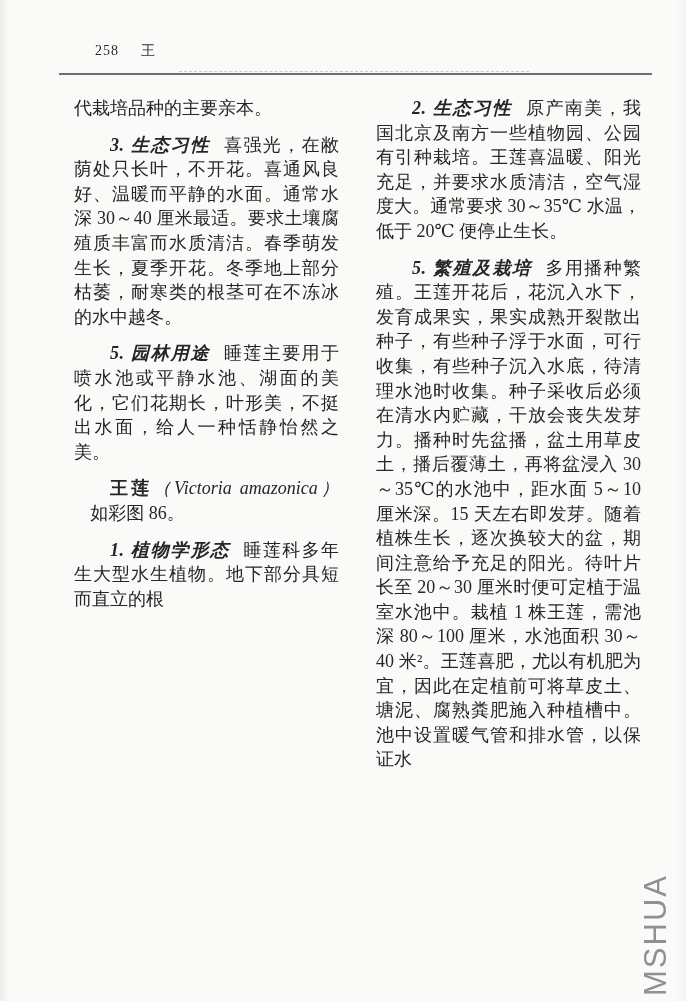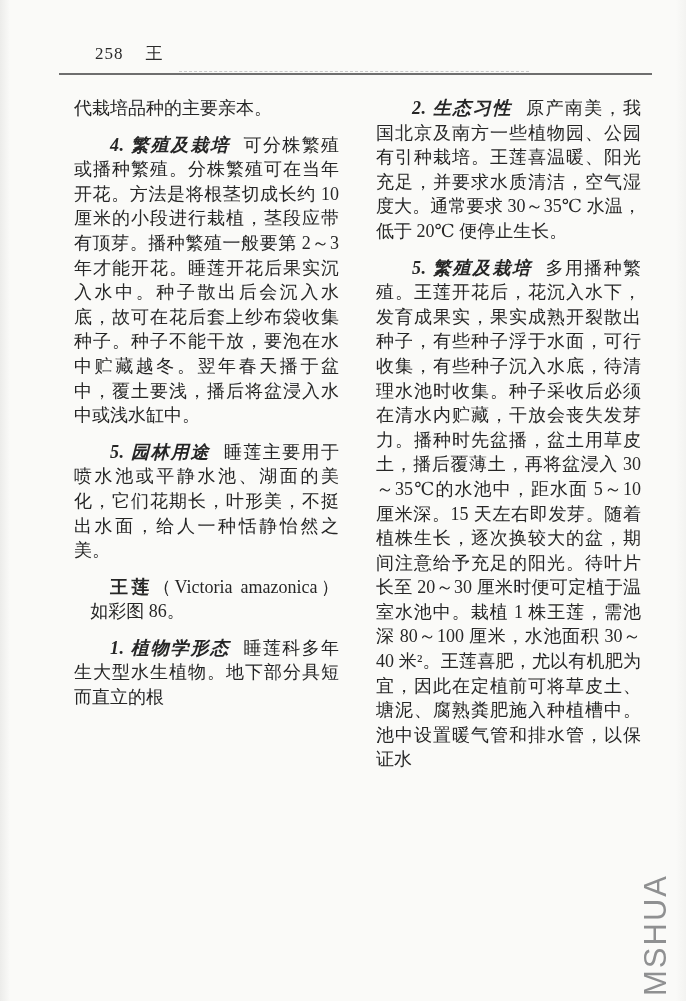--- a/index.html
+++ b/index.html
@@ -11,21 +11,21 @@
     font-family: "Liberation Serif", "DejaVu Serif", serif;
     color: #262626;
   }
   .page {
     position: absolute; inset: 0;
     background: linear-gradient(90deg, #ececea 0px, #fafaf8 10px, #fafaf8 676px, #f3f3f1 686px);
   }
   
   .header {
     position: absolute; top: 42px; left: 95px;
-    font-size: 17px; letter-spacing: 1px;
+    font-size: 14px; letter-spacing: 1px;
     color: #2b2b2b;
   }
   .header .pnum { margin-right: 22px; }
   .header-rule {
     position: absolute; top: 73px; left: 59px; width: 593px; height: 0;
     border-top: 2px solid #565656;
     opacity: .85;
   }
   .header-rule::after {
     content: ""; position: absolute; top: -4px; left: 120px; width: 350px;
@@ -50,21 +50,21 @@
   }
   .para { margin: 12px; text-indent: 2em; }
   .para.noindent { text-indent: 0; }
   .sec-label {
     font-style: italic;
     font-weight: 600;
     letter-spacing: .5px;
     margin-right: .75em;
   }
   .entry-term { font-weight: bold; }
-  .latin-name { font-family: "Liberation Serif", serif; }
+  .latin-name { font-style: italic; font-family: "Liberation Serif", serif; }
   .entry-rest { margin-left: .9em; }
   
   .watermark {
     position: absolute;
     left: 638px; top: 996px;
     width: 122px; height: 34px;
     transform-origin: top left;
     transform: rotate(-90deg);
     font-family: "Liberation Sans", "DejaVu Sans", sans-serif;
     font-size: 31px;
@@ -81,22 +81,22 @@
   <div class="header">
     <span class="pnum">258</span><span>王</span>
   </div>
   <div class="header-rule"></div>
 
   <div class="columns">
 
     <div class="col">
       <p class="para noindent"><span>代栽培品种的主要亲本。</span></p>
 
+      <p class="para"><span class="sec-label">3. 生态习性</span><span>喜强光，在敝荫处只长叶，不开花。喜通风良好、温暖而平静的水面。通常水深 30～40 厘米最适。要求土壤腐殖质丰富而水质清洁。春季萌发生长，夏季开花。冬季地上部分枯萎，耐寒类的根茎可在不冻冰的水中越冬。</span></p>
 
-      <p class="para"><span class="sec-label">4. 繁殖及栽培</span><span>可分株繁殖或播种繁殖。分株繁殖可在当年开花。方法是将根茎切成长约 10 厘米的小段进行栽植，茎段应带有顶芽。播种繁殖一般要第 2～3 年才能开花。睡莲开花后果实沉入水中。种子散出后会沉入水底，故可在花后套上纱布袋收集种子。种子不能干放，要泡在水中贮藏越冬。翌年春天播于盆中，覆土要浅，播后将盆浸入水中或浅水缸中。</span></p>
 
 
       <p class="para"><span class="sec-label">5. 园林用途</span><span>睡莲主要用于喷水池或平静水池、湖面的美化，它们花期长，叶形美，不挺出水面，给人一种恬静怡然之美。</span></p>
 
       <p class="para"><span class="entry-term">王莲</span><span class="latin-name">（Victoria amazonica）</span><span class="entry-rest">如彩图 86。</span></p>
 
       <p class="para"><span class="sec-label">1. 植物学形态</span><span>睡莲科多年生大型水生植物。地下部分具短而直立的根</span></p>
     </div>
 
     <div class="col">

